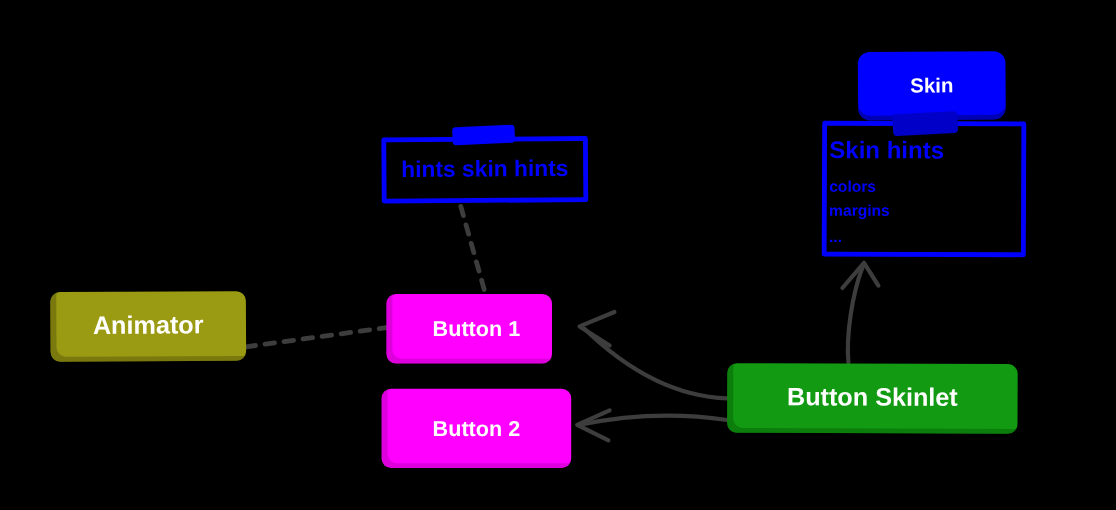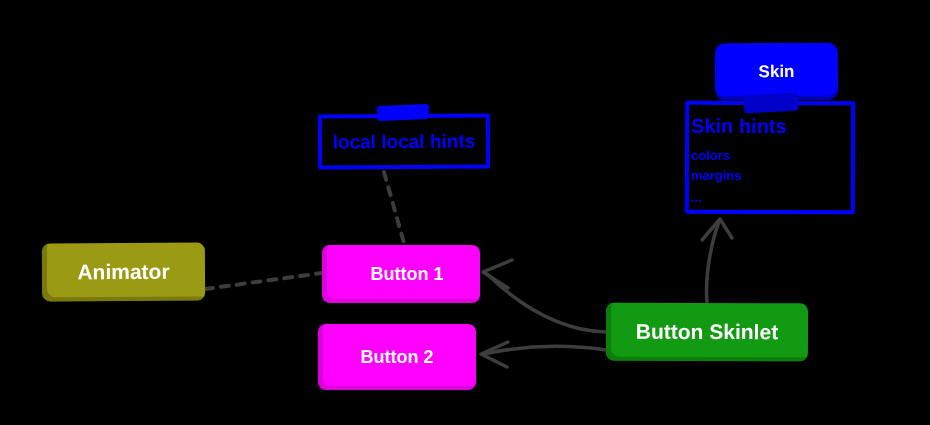--- a/index.html
+++ b/index.html
@@ -48,34 +48,34 @@
 
   .animator{
     left:42px;top:243px;width:163px;height:58px;border-radius:8px;
     background:var(--olive,#9b9b13);
     box-shadow:inset 5px -4px 0 rgba(0,0,0,0.22);
     transform:rotate(-0.3deg);
   }
   .animator .label{font-size:21px;}
 
   .button1{
-    left:322px;top:245px;width:158px;height:58px;border-radius:8px;
+    left:322px;top:245px;width:138px;height:58px;border-radius:8px;
     background:var(--magenta,#ff00ff);
     box-shadow:inset 5px -4px 0 rgba(120,0,120,0.25);
     padding-left:12px;
   }
   .button2{
     left:318px;top:324px;width:158px;height:66px;border-radius:8px;
     background:var(--magenta,#ff00ff);
     box-shadow:inset 5px -4px 0 rgba(120,0,120,0.25);
   }
   .button1 .label,.button2 .label{font-size:18px;}
 
   .button-skinlet{
-    left:606px;top:303px;width:202px;height:58px;border-radius:8px;
+    left:606px;top:303px;width:242px;height:58px;border-radius:8px;
     background:var(--green,#129b12);
     box-shadow:inset 5px -4px 0 rgba(0,60,0,0.30);
     transform:rotate(0.2deg);
   }
   .button-skinlet .label{font-size:21px;}
 
   .watermark{
     position:absolute;left:22px;top:381px;z-index:2;
     font-size:19px;color:var(--watermark,#c9c9c9);font-weight:400;letter-spacing:0.5px;
   }
@@ -112,21 +112,21 @@
   </div>
 
   <div class="skin-connector"></div>
 
   <div class="node skin">
     <span class="label">Skin</span>
   </div>
 
   <div class="local-tab"></div>
   <div class="node local-skin-hints">
-    <span class="label">local local hints</span>
+    <span class="label">hints skin hints</span>
   </div>
 
   <div class="node animator">
     <span class="label">Animator</span>
   </div>
 
   <div class="node button1">
     <span class="label">Button 1</span>
   </div>
 

